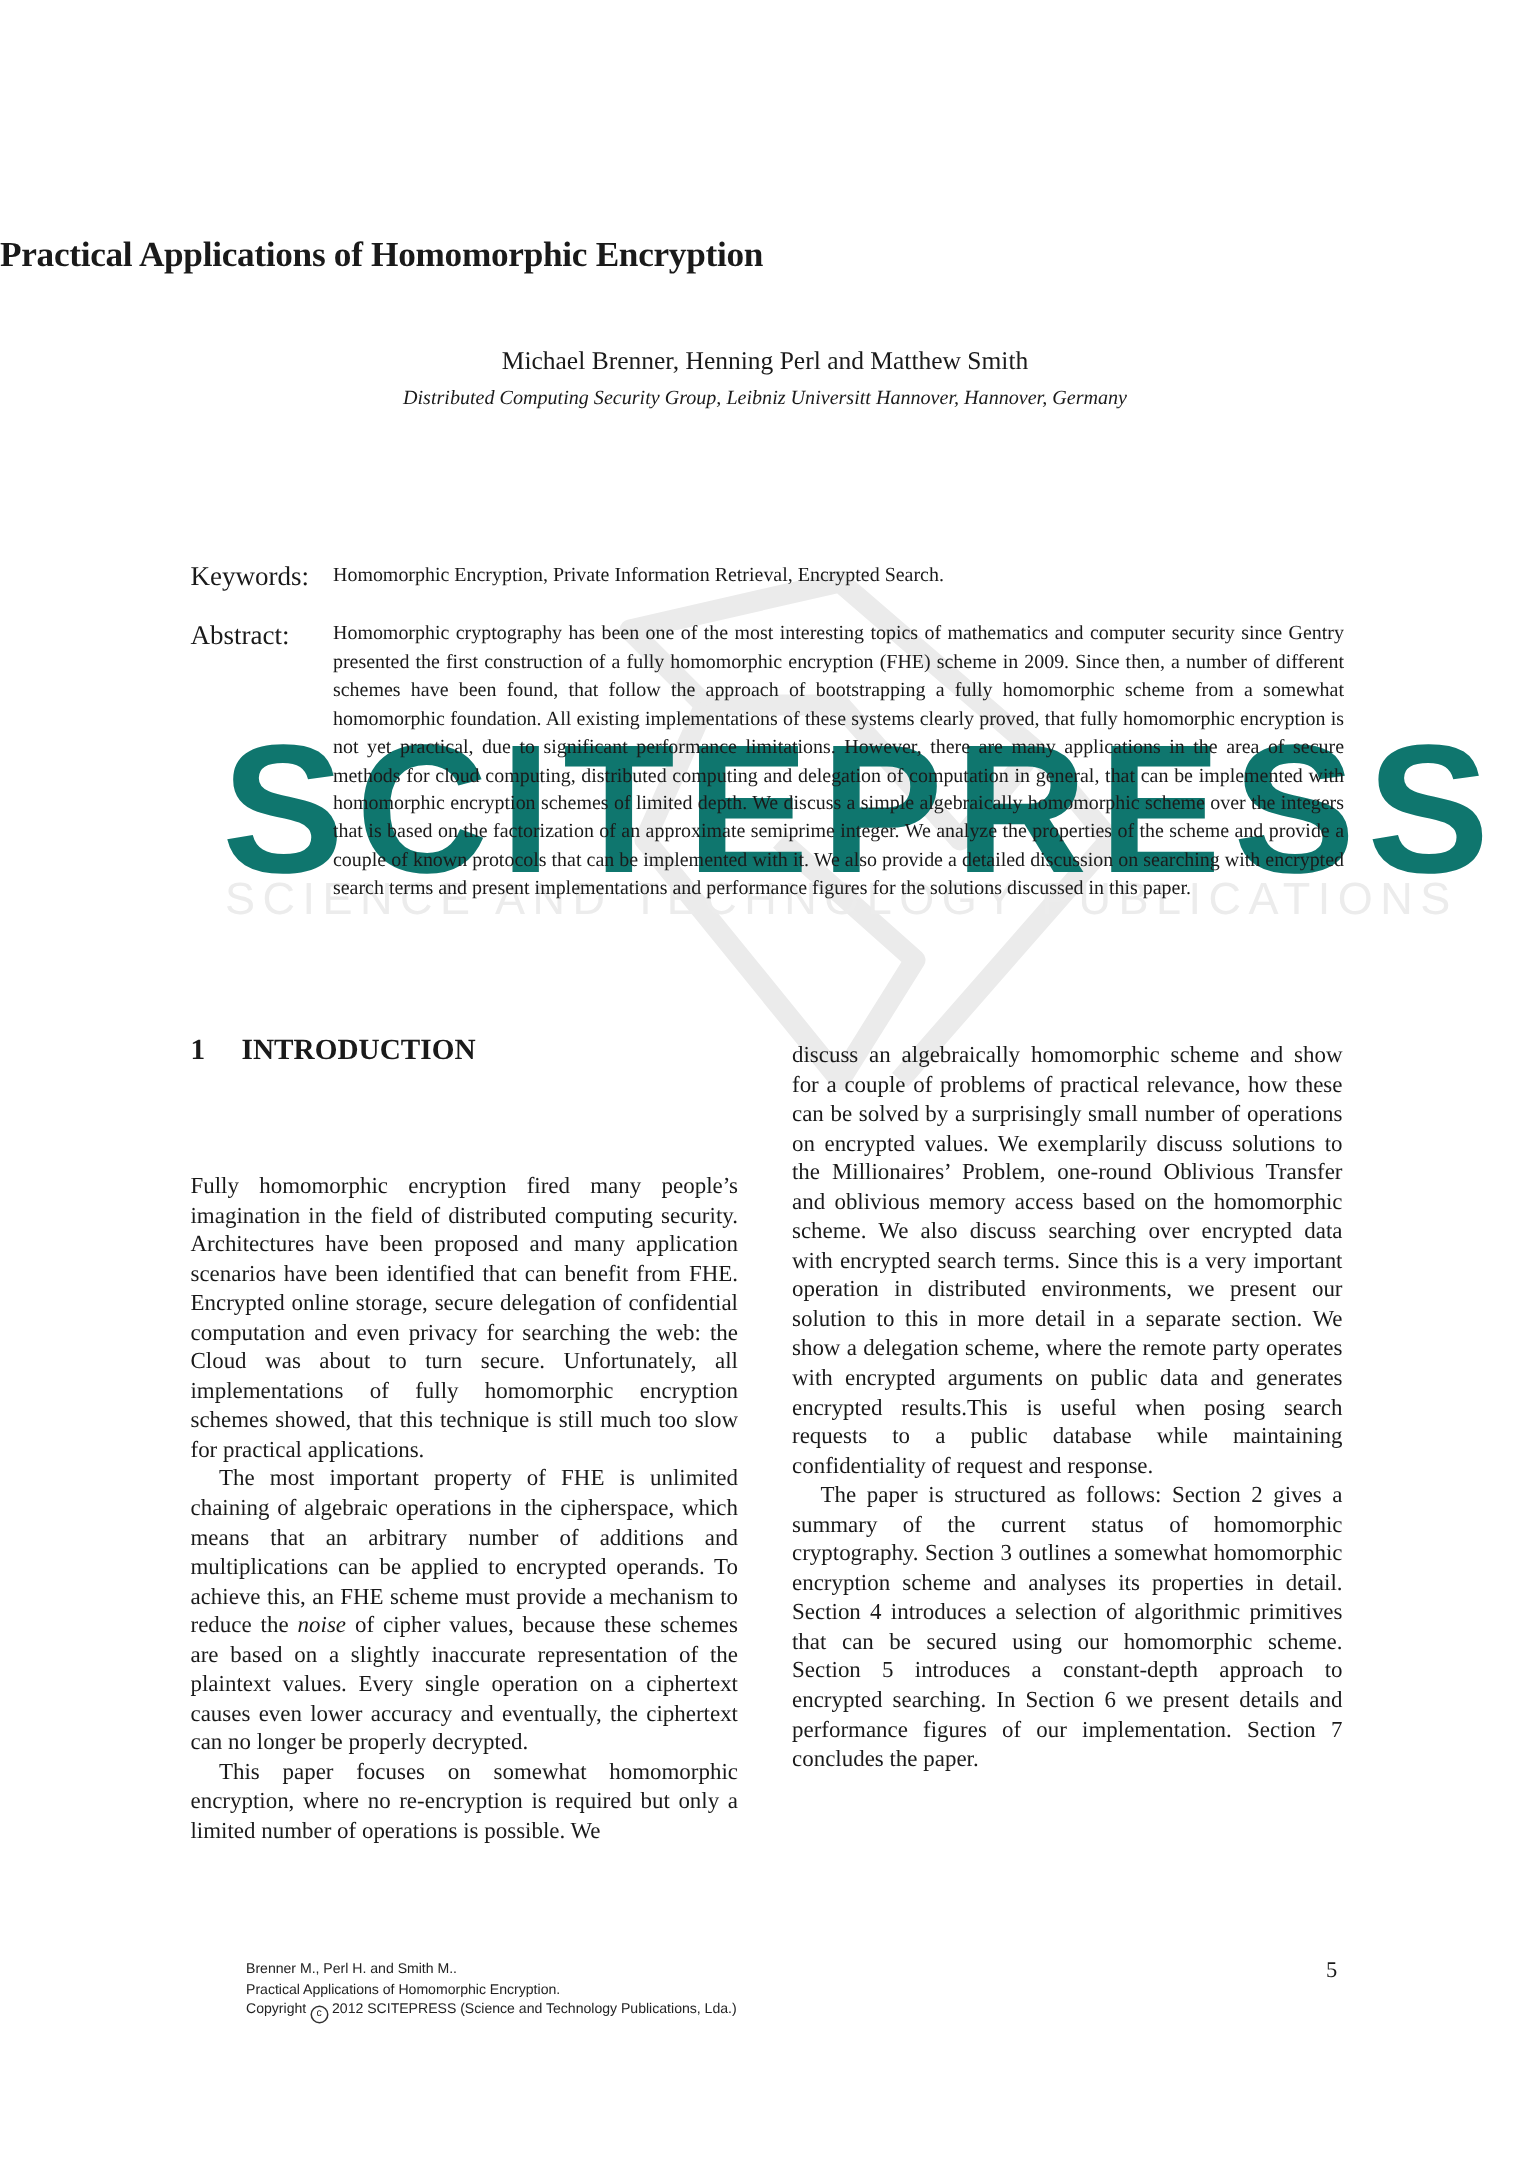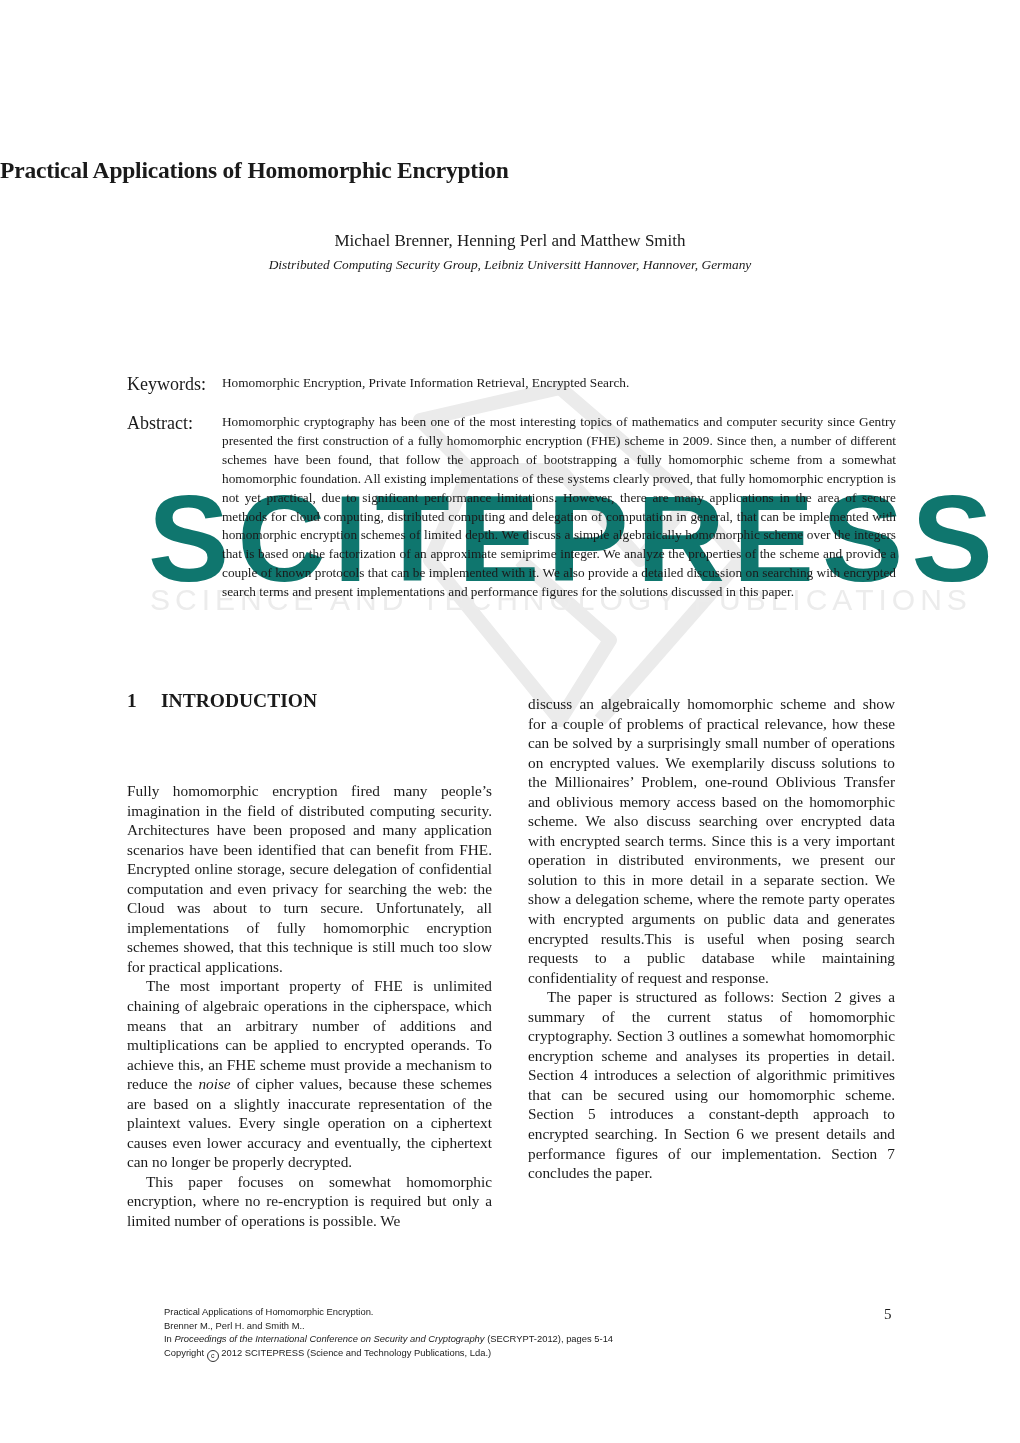--- a/index.html
+++ b/index.html
@@ -73,20 +73,19 @@
     <p class="indent"><span>The most important property of FHE is unlimited chaining of algebraic operations in the cipherspace, which means that an arbitrary number of additions and multiplications can be applied to encrypted operands. To achieve this, an FHE scheme must provide a mechanism to reduce the </span><em>noise</em><span> of cipher values, because these schemes are based on a slightly inaccurate representation of the plaintext values. Every single operation on a ciphertext causes even lower accuracy and eventually, the ciphertext can no longer be properly decrypted.</span></p>
     <p class="indent">This paper focuses on somewhat homomorphic encryption, where no re-encryption is required but only a limited number of operations is possible. We</p>
   </div>
 
   <div class="col" id="col-right">
     <p>discuss an algebraically homomorphic scheme and show for a couple of problems of practical relevance, how these can be solved by a surprisingly small number of operations on encrypted values. We exemplarily discuss solutions to the Millionaires’ Problem, one-round Oblivious Transfer and oblivious memory access based on the homomorphic scheme. We also discuss searching over encrypted data with encrypted search terms. Since this is a very important operation in distributed environments, we present our solution to this in more detail in a separate section. We show a delegation scheme, where the remote party operates with encrypted arguments on public data and generates encrypted results.This is useful when posing search requests to a public database while maintaining confidentiality of request and response.</p>
     <p class="indent">The paper is structured as follows: Section 2 gives a summary of the current status of homomorphic cryptography. Section 3 outlines a somewhat homomorphic encryption scheme and analyses its properties in detail. Section 4 introduces a selection of algorithmic primitives that can be secured using our homomorphic scheme. Section 5 introduces a constant-depth approach to encrypted searching. In Section 6 we present details and performance figures of our implementation. Section 7 concludes the paper.</p>
   </div>
 
   <div class="footer">
+    <div>Brenner M., Perl H. and Smith M..</div>
     <div>Practical Applications of Homomorphic Encryption.</div>
-    <div>Brenner M., Perl H. and Smith M..</div>
-    <div><span>In </span><em>Proceedings of the International Conference on Security and Cryptography</em><span> (SECRYPT-2012), pages 5-14</span></div>
     <div><span>Copyright </span><span class="copy-c">c</span><span> 2012 SCITEPRESS (Science and Technology Publications, Lda.)</span></div>
   </div>
 
   <div class="page-num">5</div>
 </div>
 
 </body></html>

